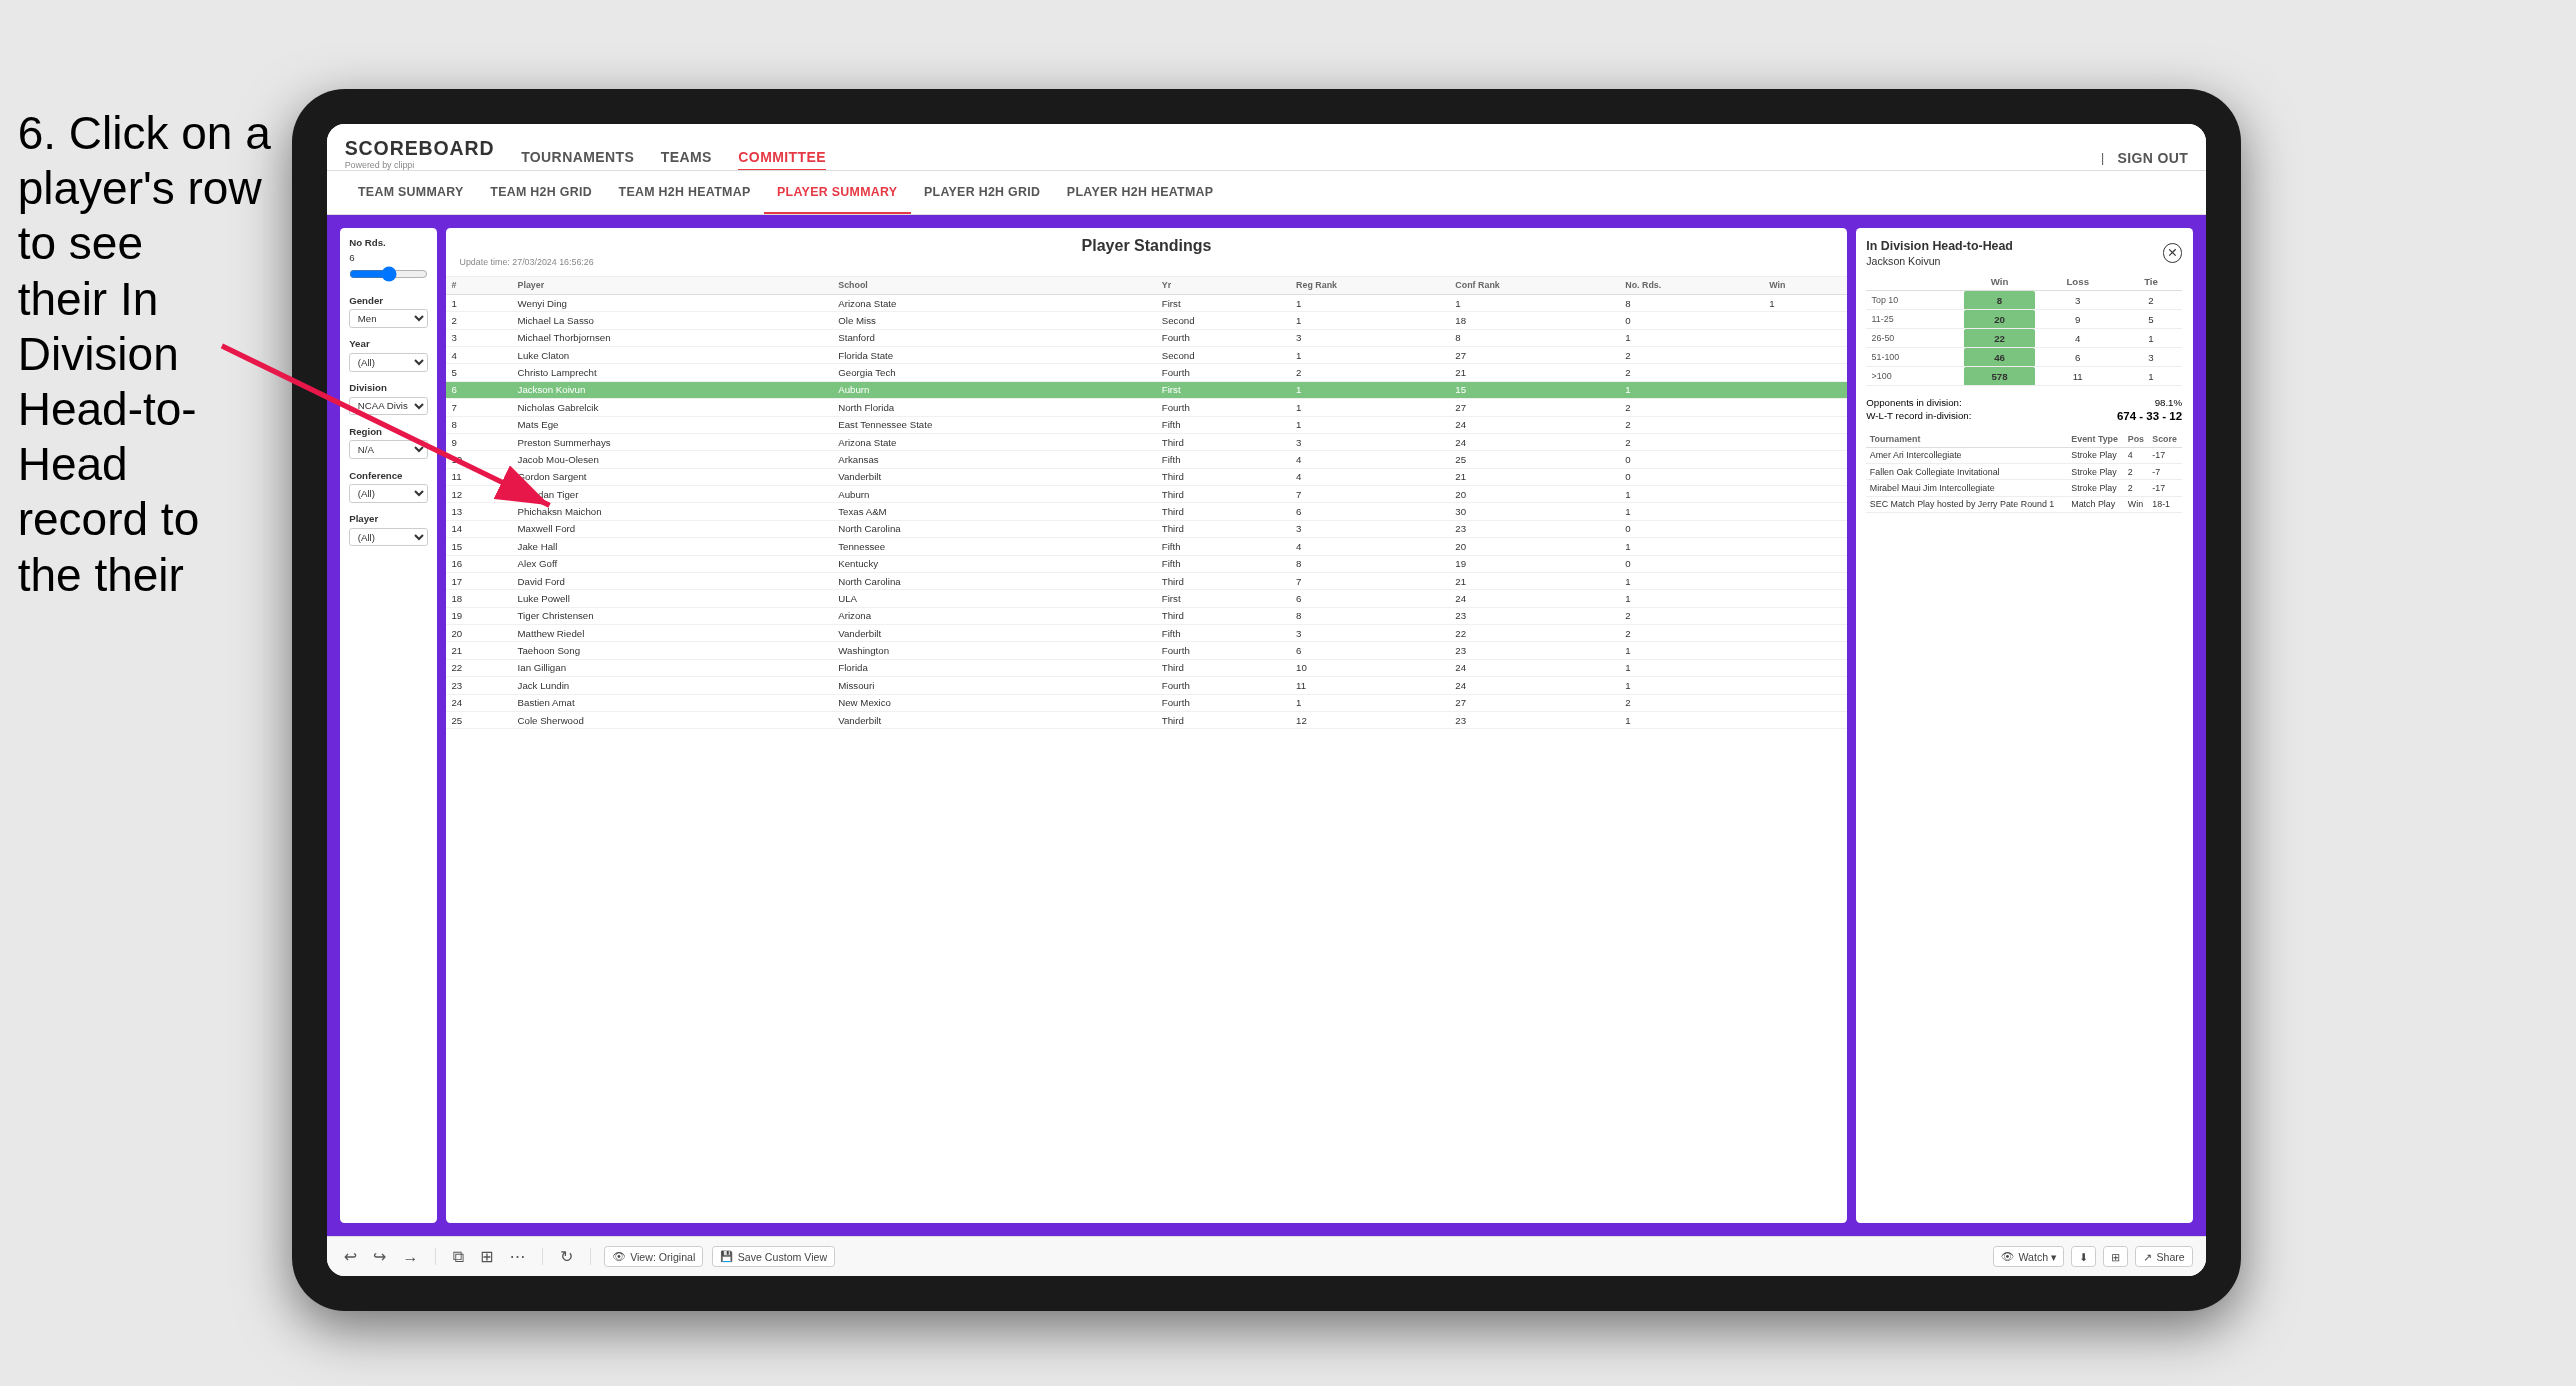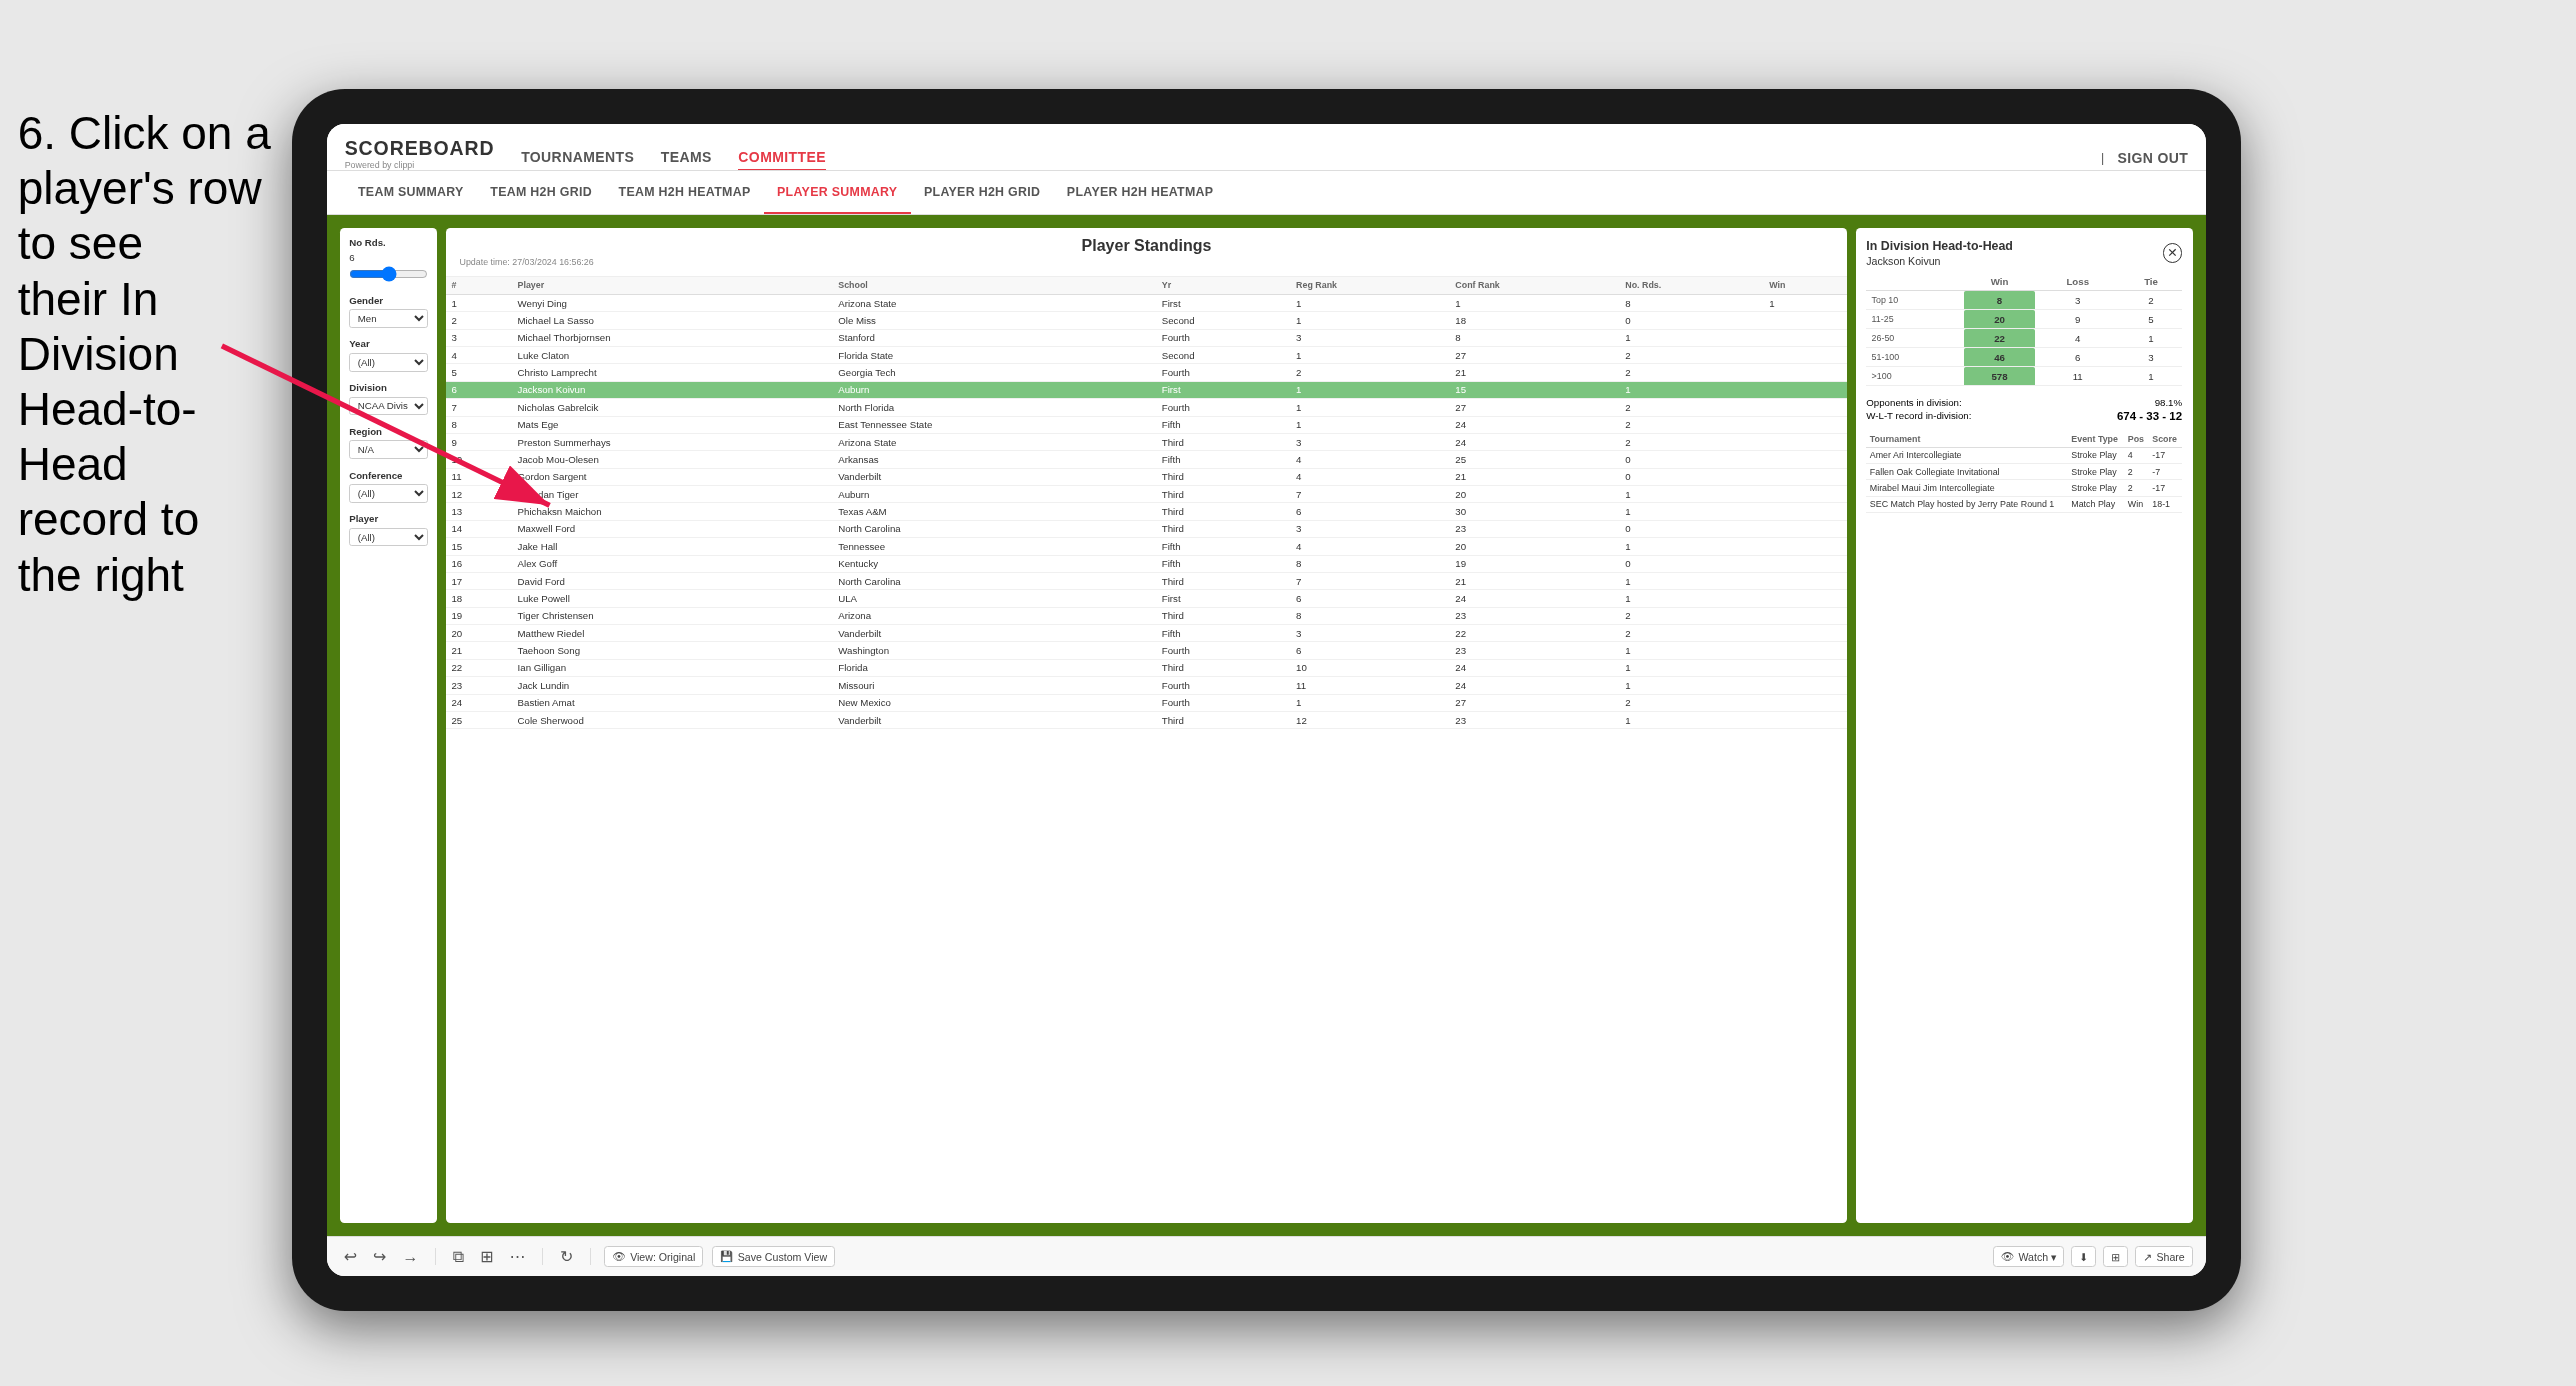--- a/index.html
+++ b/index.html
@@ -134,21 +134,21 @@
     }
 
     .sub-nav-item.active {
       color: #e63946;
       border-bottom: 2.7px solid #e63946;
     }
 
     
     .main-content {
       flex: 1;
-      background: #4d7c0f;
+      background: #6d28d9;
       display: flex;
       overflow: hidden;
       padding: 13.3px;
       gap: 8.9px;
     }
 
     
     .filters-panel {
       width: 97px;
       flex-shrink: 0;
@@ -442,21 +442,21 @@
     }
   </style>
 </head>
 <body>
 
 <div class="instruction-text">
   <span>6. Click on a</span><br>
   <span>player's row to see</span><br>
   <span>their In Division</span><br>
   <span>Head-to-Head</span><br>
-  <span>record to the right</span>
+  <span>record to the their</span>
 </div>
 
 <svg class="pink-arrow" width="372" height="195" viewBox="0 0 420 220">
   <defs>
     <marker id="arrowhead" markerWidth="10" markerHeight="7" refX="10" refY="3.5" orient="auto">
       <polygon points="0 0, 10 3.5, 0 7" fill="#e8174a"></polygon>
     </marker>
   </defs>
   <line x1="10" y1="10" x2="380" y2="190" stroke="#e8174a" stroke-width="6" marker-end="url(#arrowhead)"></line>
 </svg>

